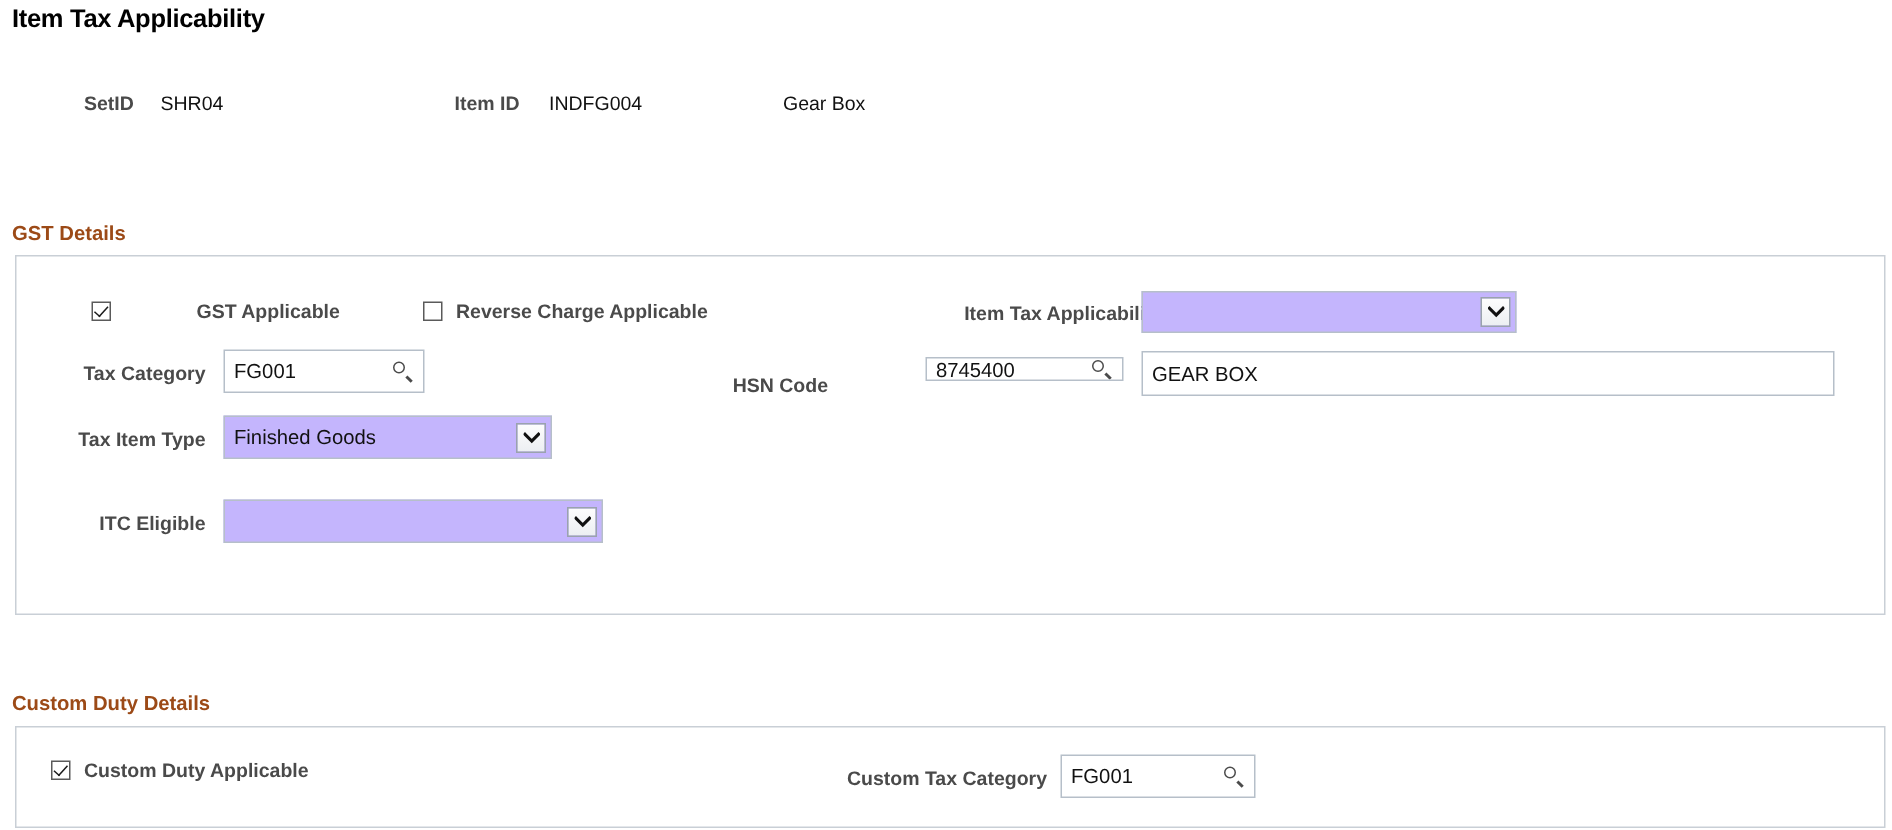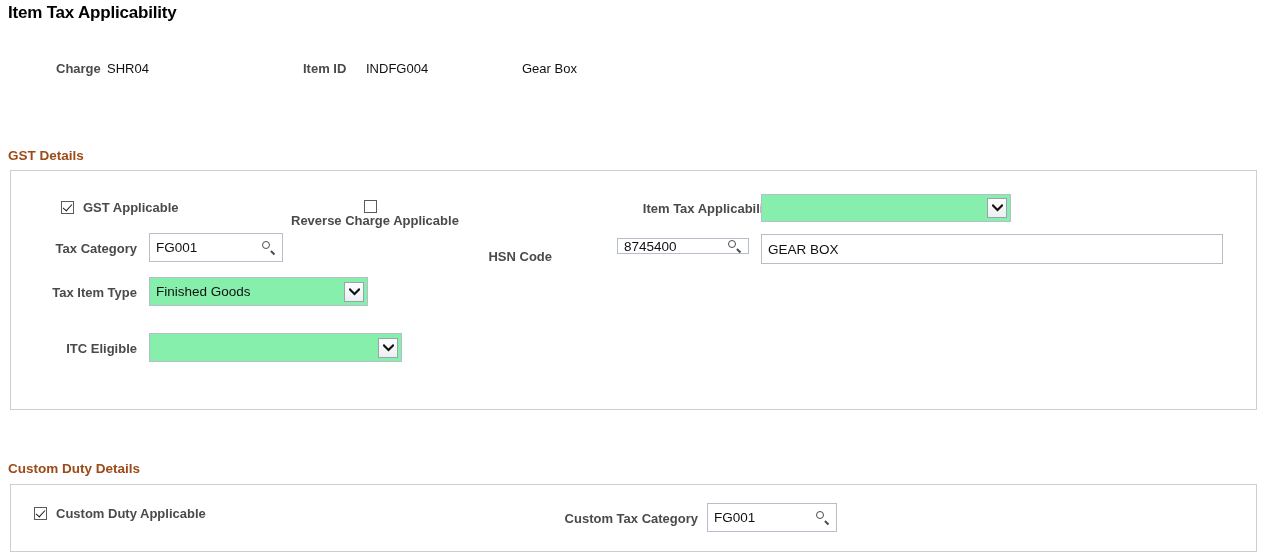--- a/index.html
+++ b/index.html
@@ -160,21 +160,21 @@
     width: 5px; height: 1.8px;
     background: #4b4b4b;
     transform: rotate(45deg);
     transform-origin: left center;
   }
 
   
   .dd {
     position: absolute;
     border: 1px solid #b6bfc9;
-    background: #86efac;
+    background: #c4b5fd;
     box-sizing: border-box;
     display: flex;
     align-items: center;
     padding: 0 0 0 6px;
     font-size: 13.5px;
     color: #111111;
     white-space: nowrap;
     overflow: hidden;
   }
   .dd .dd-val { flex: 1 1 auto; overflow: hidden; }
@@ -191,36 +191,36 @@
     justify-content: center;
   }
   .dd .arrow-btn svg { display: block; }
 </style>
 </head>
 <body>
 
 <div class="page-title">Item Tax Applicability</div>
 
 <div class="keyrow">
-  <span class="key-label kl-setid">Charge</span>
+  <span class="key-label kl-setid">SetID</span>
   <span class="key-value kv-setid">SHR04</span>
   <span class="key-label kl-itemid">Item ID</span>
   <span class="key-value kv-itemid">INDFG004</span>
   <span class="key-value kv-descr">Gear Box</span>
 </div>
 
 <div class="group-title" id="gst-title">GST Details</div>
 <div class="panel" id="gst-panel"></div>
 
-<div class="cbx" style="left:61px; top:200px;">
+<div class="cbx" style="left:61px; top:200px;gap:48px;">
   <span class="box checked"></span>
   <span class="cbx-text">GST Applicable</span>
 </div>
 
-<div class="cbx" style="left:282px; top:200px;flex-direction:column;">
+<div class="cbx" style="left:282px; top:200px;">
   <span class="box"></span>
   <span class="cbx-text">Reverse Charge Applicable</span>
 </div>
 
 <div class="f-label" style="left:448px; top:201px; width:327px;">Item Tax Applicability</div>
 <div class="dd" style="left:761px; top:194px; width:250px; height:28px;">
   <span class="dd-val"></span>
   <span class="arrow-btn">
     <svg width="11" height="8" viewBox="0 0 11 8">
         <path d="M1 1.5 L5.5 6 L10 1.5" stroke="#111" stroke-width="2.1" fill="none" stroke-linecap="square"></path>

